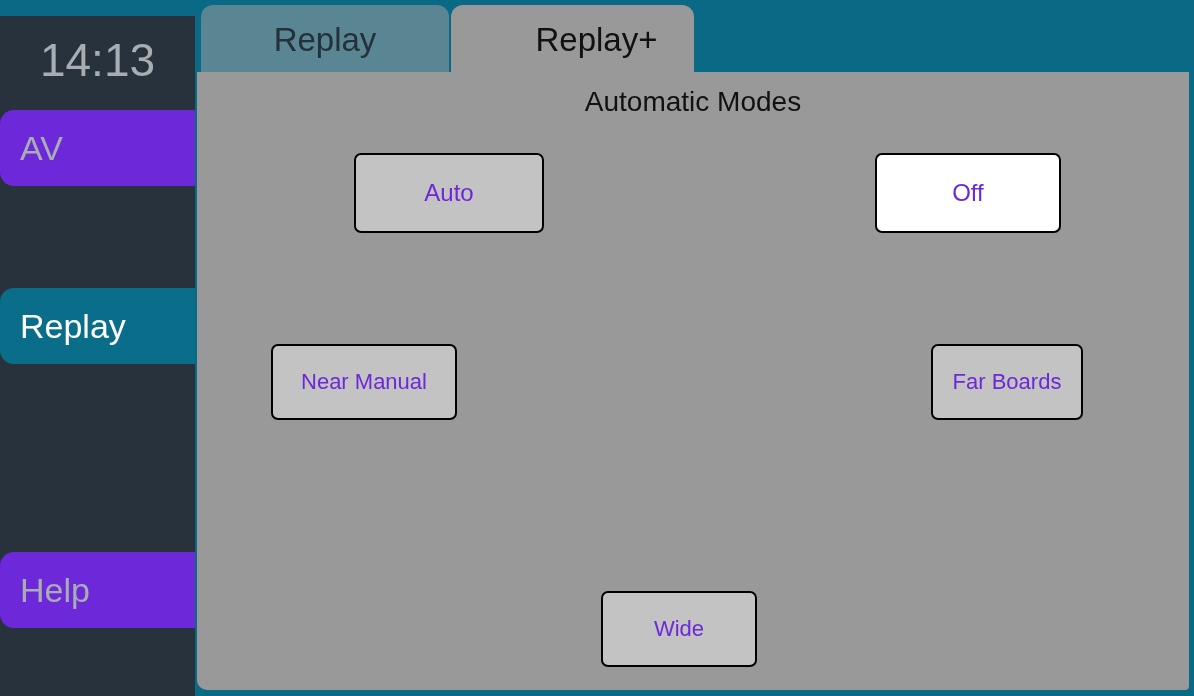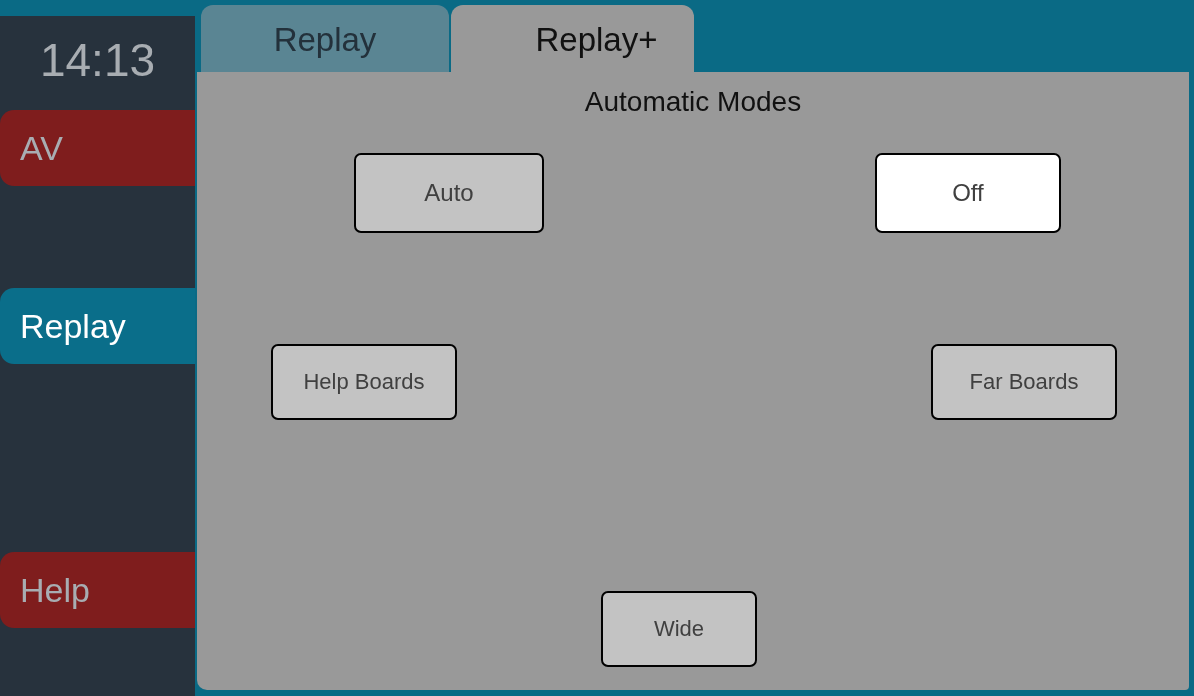--- a/index.html
+++ b/index.html
@@ -45,21 +45,21 @@
     line-height: 88px;
     text-align: center;
     letter-spacing: 0px;
     user-select: none;
   }
 
   .nav-item {
     position: absolute;
     left: 0;
     width: 195px;
-    background: #7f1d1d;
+    background: #6d28d9;
     border-top-left-radius: 14px;
     border-bottom-left-radius: 14px;
     color: #a8adb2;
     font-size: 34px;
     display: flex;
     align-items: center;
     padding-left: 20px;
     box-sizing: border-box;
     overflow: hidden;
     white-space: nowrap;
@@ -134,21 +134,21 @@
 
   .mode-button {
     position: absolute;
     background: #c3c3c3;
     border: 2px solid #000000;
     border-radius: 7px;
     display: flex;
     align-items: center;
     justify-content: center;
     font-size: 22px;
-    color: #404040;
+    color: #6d28d9;
     box-sizing: border-box;
     white-space: nowrap;
     cursor: pointer;
   }
   .mode-button.selected {
     background: #ffffff;
     margin-left: 26px;
   }
   .mode-button.large {
     font-size: 24px;
@@ -196,24 +196,24 @@
       <div class="mode-button large" style="left:157px; top:81px; width:190px; height:80px;">
         <span>Auto</span>
       </div>
 
       <div class="mode-button large selected" style="left:652px; top:81px; width:186px; height:80px;">
         <span>Off</span>
       </div>
 
 
       <div class="mode-button" style="left:74px; top:272px; width:186px; height:76px;">
-        <span>Help Boards</span>
-      </div>
-
-      <div class="mode-button" style="left:734px; top:272px; width:186px; height:76px;">
+        <span>Near Manual</span>
+      </div>
+
+      <div class="mode-button" style="left:734px; top:272px; width:152px; height:76px;">
         <span>Far Boards</span>
       </div>
 
       <div class="mode-button" style="left:404px; top:519px; width:156px; height:76px;">
         <span>Wide</span>
       </div>
 
     </div>
 
   </div>

